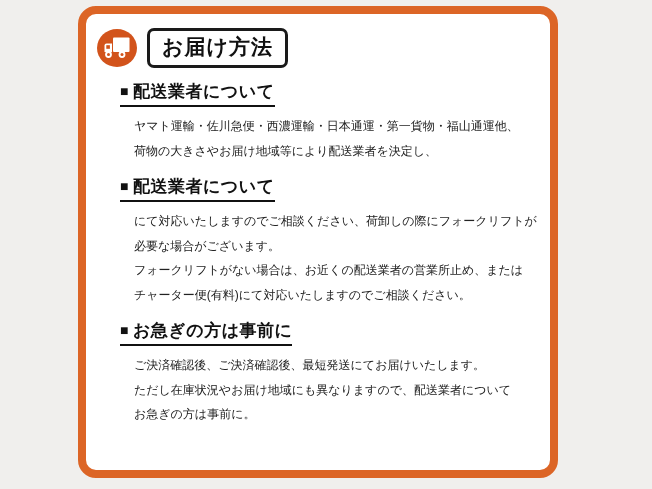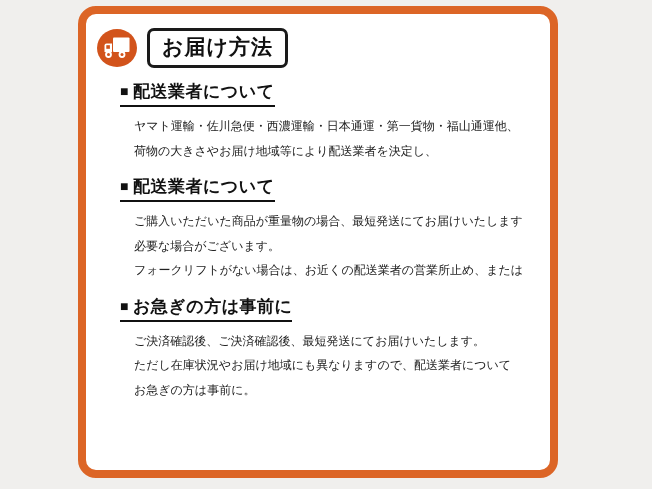--- a/index.html
+++ b/index.html
@@ -105,23 +105,24 @@
     <div class="section-heading"><span class="marker">■</span><span>配送業者について</span></div>
     <div class="section-body">
       <div class="body-line">ヤマト運輸・佐川急便・西濃運輸・日本通運・第一貨物・福山通運他、</div>
       <div class="body-line">荷物の大きさやお届け地域等により配送業者を決定し、</div>
     </div>
   </div>
 
   <div class="section">
     <div class="section-heading"><span class="marker">■</span><span>配送業者について</span></div>
     <div class="section-body">
-      <div class="body-line">ご購入いただいた商品が重量物の場合、最短発送にてお届けいたします</div>
+      <div class="body-line">にて対応いたしますのでご相談ください、荷卸しの際にフォークリフトが</div>
       <div class="body-line">必要な場合がございます。</div>
       <div class="body-line">フォークリフトがない場合は、お近くの配送業者の営業所止め、または</div>
+      <div class="body-line">チャーター便(有料)にて対応いたしますのでご相談ください。</div>
     </div>
   </div>
 
   <div class="section">
     <div class="section-heading"><span class="marker">■</span><span>お急ぎの方は事前に</span></div>
     <div class="section-body">
       <div class="body-line">ご決済確認後、ご決済確認後、最短発送にてお届けいたします。</div>
       <div class="body-line">ただし在庫状況やお届け地域にも異なりますので、配送業者について</div>
       <div class="body-line">お急ぎの方は事前に。</div>
     </div>

